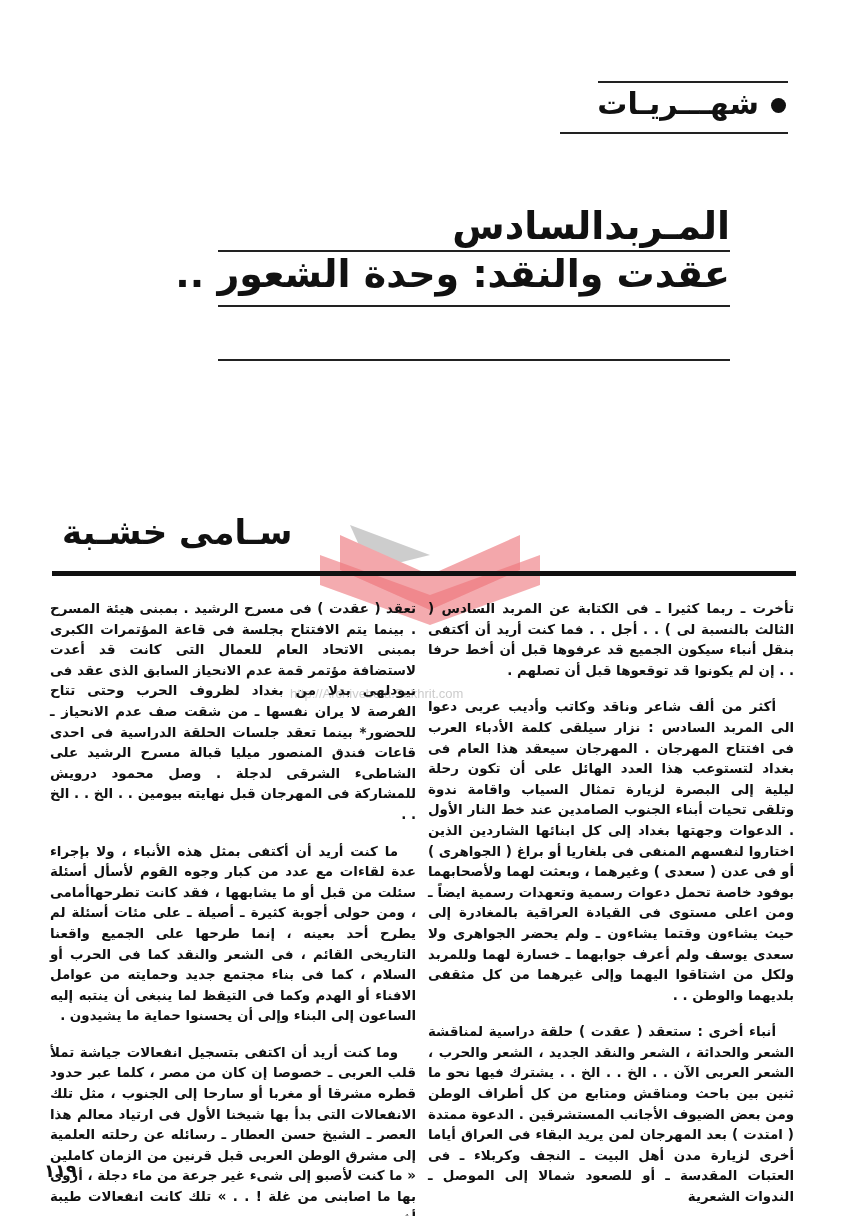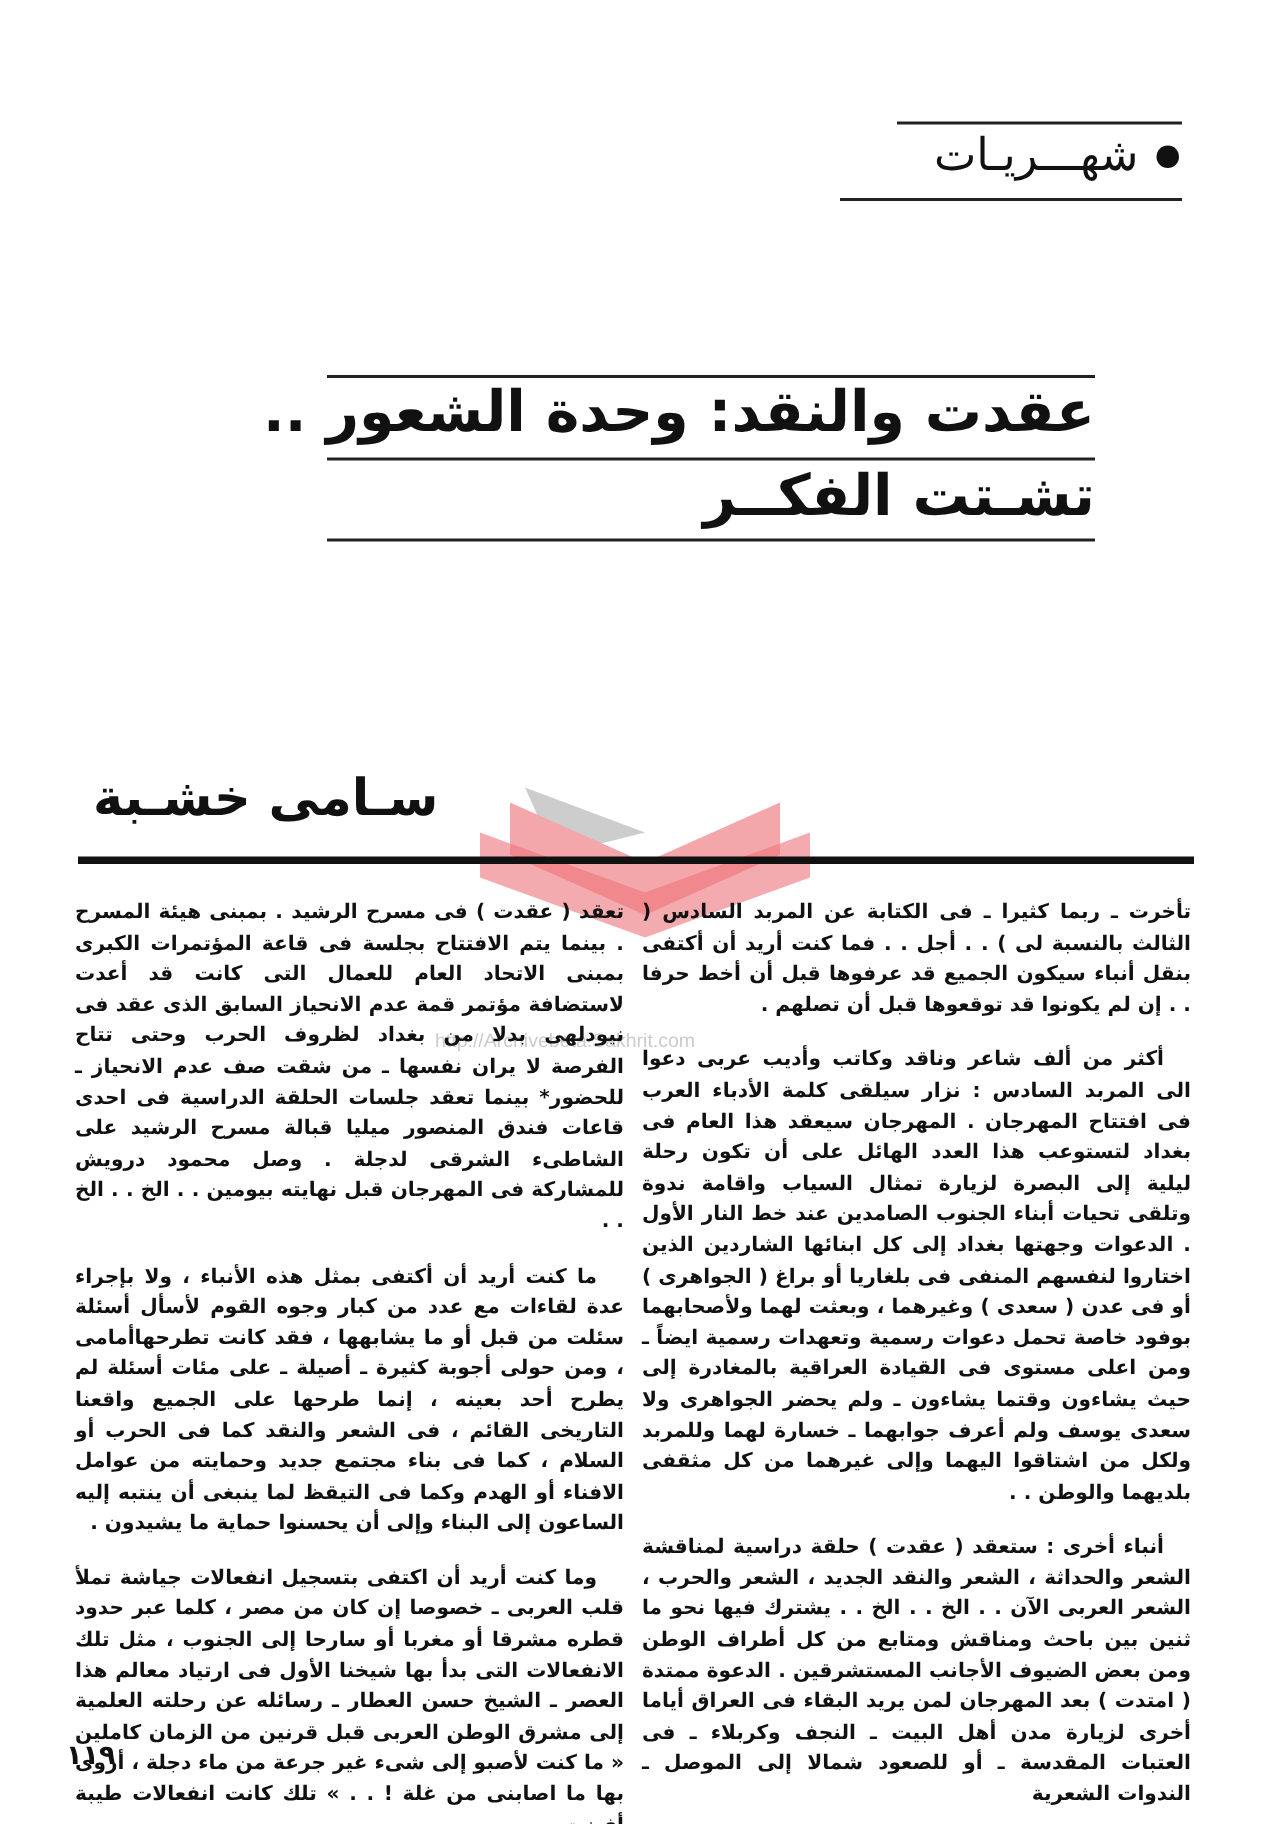--- a/index.html
+++ b/index.html
@@ -3,21 +3,21 @@
   <meta charset="utf-8">
   <style>
     html, body { margin: 0; padding: 0; background: #ffffff; }
     body { width: 844px; height: 1216px; position: relative; overflow: hidden;
            font-family: "DejaVu Sans", sans-serif; color: #111; }
     .page { position: absolute; inset: 0; }
 
     
     .section-rule { position: absolute; height: 2px; background: #222; }
     .section-header { position: absolute; right: 58px; top: 84px; direction: rtl;
-      font-size: 30px; font-weight: normal; letter-spacing: 2px; line-height: 40px; }
+      font-size: 30px; font-weight: bold; letter-spacing: 2px; line-height: 40px; }
     .section-header .bullet { display: inline-block; width: 15px; height: 15px; border-radius: 50%;
       background: #111; vertical-align: middle; margin-left: 12px; }
 
     
     .headline-line { position: absolute; right: 114px; direction: rtl; font-weight: bold;
       font-size: 38px; line-height: 44px; white-space: nowrap; }
     .hl-rule { position: absolute; height: 1.5px; background: #222; right: 114px; }
 
     
     .byline { position: absolute; left: 62px; top: 512px; direction: rtl; font-size: 34px; font-weight: bold; }
@@ -44,24 +44,24 @@
 <body>
 
 <div class="page">
 
   <div class="section-rule" style="left:598px; top:81px; width:190px;"></div>
   <div class="section-header">
     <span class="bullet"></span><span>شهـــريـات</span>
   </div>
   <div class="section-rule" style="left:560px; top:132px; width:228px;"></div>
 
+  <div class="headline-line" style="top:204px;">المـربدالسادس</div>
   <div class="hl-rule" style="top:250px; width:512px;"></div>
   <div class="headline-line" style="top:252px;">عقدت والنقد: وحدة الشعور ..</div>
   <div class="hl-rule" style="top:305px; width:512px;"></div>
-  <div class="headline-line" style="top:308px;">تشـتت الفكــر</div>
   <div class="hl-rule" style="top:359px; width:512px;"></div>
 
   <svg class="watermark" viewBox="0 0 300 200">
     <g opacity="0.75">
       <path d="M150 40 L70 10 L90 55 Z" fill="#bdbdbd"></path>
       <path d="M150 60 L60 20 L60 55 L150 95 Z" fill="#f08a8f"></path>
       <path d="M150 60 L240 20 L240 55 L150 95 Z" fill="#f08a8f"></path>
       <path d="M150 80 L40 40 L40 70 L150 110 Z" fill="#e8464e" opacity="0.6"></path>
       <path d="M150 80 L260 40 L260 70 L150 110 Z" fill="#e8464e" opacity="0.6"></path>
     </g>

